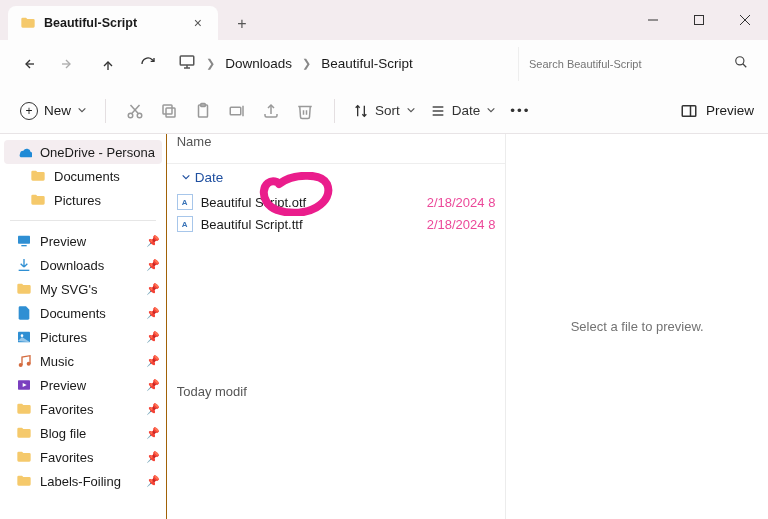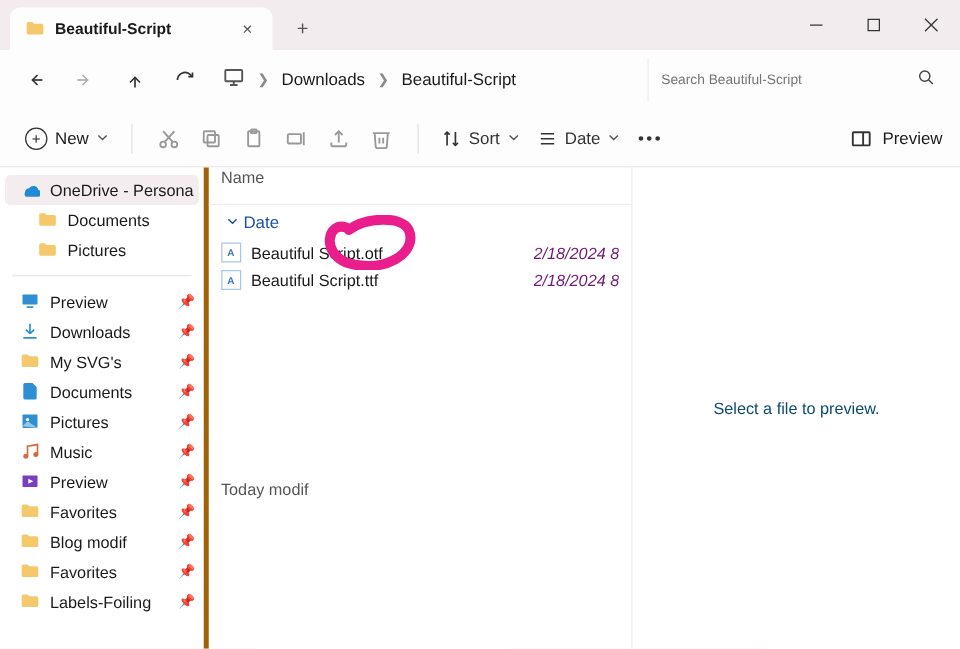--- a/index.html
+++ b/index.html
@@ -34,39 +34,39 @@
   .tbar-divider { width:1px; height:24px; background:#e4dfe1; margin:0 12px;}
   .tbar-icon { width:34px; height:34px; display:flex; align-items:center; justify-content:center; color:#999; cursor:pointer;}
   .tbar-icon svg { width:18px; height:18px; }
   .tbar-right { display:flex; align-items:center; gap:14px; margin-left:6px;}
   .tbar-labeled { display:flex; align-items:center; gap:6px; font-size:13.5px; cursor:pointer; color:#333;}
   .tbar-labeled svg { width:16px; height:16px; }
   .preview-toggle { margin-left:auto; display:flex; align-items:center; gap:8px; font-size:13.5px; cursor:pointer;}
 
   
   .body { display:flex; height: calc(519px - 40px - 48px - 46px); background:#fff;}
-  .sidebar { width:172px; border-right:4px solid #a16207; overflow:hidden; padding-top:6px;}
+  .sidebar { width:172px; border-right:1px solid #a16207; overflow:hidden; padding-top:6px;}
   .sb-item { display:flex; align-items:center; gap:8px; padding:4px 6px 4px 16px; font-size:13px; cursor:pointer; white-space:nowrap; overflow:hidden;}
   .sb-item svg, .sb-item .ficon { width:16px; height:16px; flex-shrink:0;}
   .sb-item .pin { margin-left:auto; color:#888; font-size:11px; }
   .sb-divider { height:1px; background:#e6e6e6; margin:8px 10px;}
   .sb-selected { background:#f4edf0; border-radius:4px; margin:0 4px; padding-left:12px;}
   .sb-indent { padding-left:30px; }
 
   .content { flex:1; display:flex; flex-direction:column; border-right:1px solid #ececec; position:relative;}
   .col-headers { height:30px; display:flex; padding:0 10px; border-bottom:1px solid #eee; color:#555; font-size:13px;flex-direction:column;}
   .col-name { flex:0 0 250px; }
   .col-date { flex:1; }
   .group-row { display:flex; align-items:center; gap:4px; color:#2050a0; font-size:13.5px; padding:6px 14px;}
   .file-row { display:flex; align-items:center; padding:3px 10px; font-size:13px;}
   .file-row .cell-name { flex:0 0 250px; display:flex; align-items:center; gap:8px;}
-  .file-row .cell-date { flex:1; color:#701a75; overflow:hidden; white-space:nowrap;font-style:italic;}
+  .file-row .cell-date { flex:1; color:#ec4899; overflow:hidden; white-space:nowrap;}
   .file-ico { width:16px; height:16px; border:1px solid #a7c6ea; background:#fff; display:flex; align-items:center; justify-content:center; font-size:8px; color:#3a74b8; font-weight:bold; flex-shrink:0;}
 
-  .preview-pane { width:270px; display:flex; align-items:center; justify-content:center; color:#0c4a6e; font-size:13px;}
+  .preview-pane { width:270px; display:flex; align-items:center; justify-content:center; color:#737373; font-size:13px;}
 
   
   .annot { position:absolute; top:38px; left:90px; width:80px; height:44px; pointer-events:none;}
   .annot svg { width:100%; height:100%; }
   .chev-down svg {width:10px;height:10px;}
 </style>
 </head>
 <body>
 
 <div class="titlebar">
@@ -318,21 +318,21 @@
           <svg viewBox="0 0 24 24">
             <path fill="#f5c96b" d="M2 6a2 2 0 012-2h5l2 2h9a2 2 0 012 2v9a2 2 0 01-2 2H4a2 2 0 01-2-2V6z"></path>
           </svg>
           <span>Favorites</span>
           <span class="pin">📌</span>
         </div>
         <div class="sb-item">
           <svg viewBox="0 0 24 24">
             <path fill="#f5c96b" d="M2 6a2 2 0 012-2h5l2 2h9a2 2 0 012 2v9a2 2 0 01-2 2H4a2 2 0 01-2-2V6z"></path>
           </svg>
-          <span>Blog modif</span>
+          <span>Blog file</span>
           <span class="pin">📌</span>
         </div>
         <div class="sb-item">
           <svg viewBox="0 0 24 24">
             <path fill="#f5c96b" d="M2 6a2 2 0 012-2h5l2 2h9a2 2 0 012 2v9a2 2 0 01-2 2H4a2 2 0 01-2-2V6z"></path>
           </svg>
           <span>Favorites</span>
           <span class="pin">📌</span>
         </div>
         <div class="sb-item">

